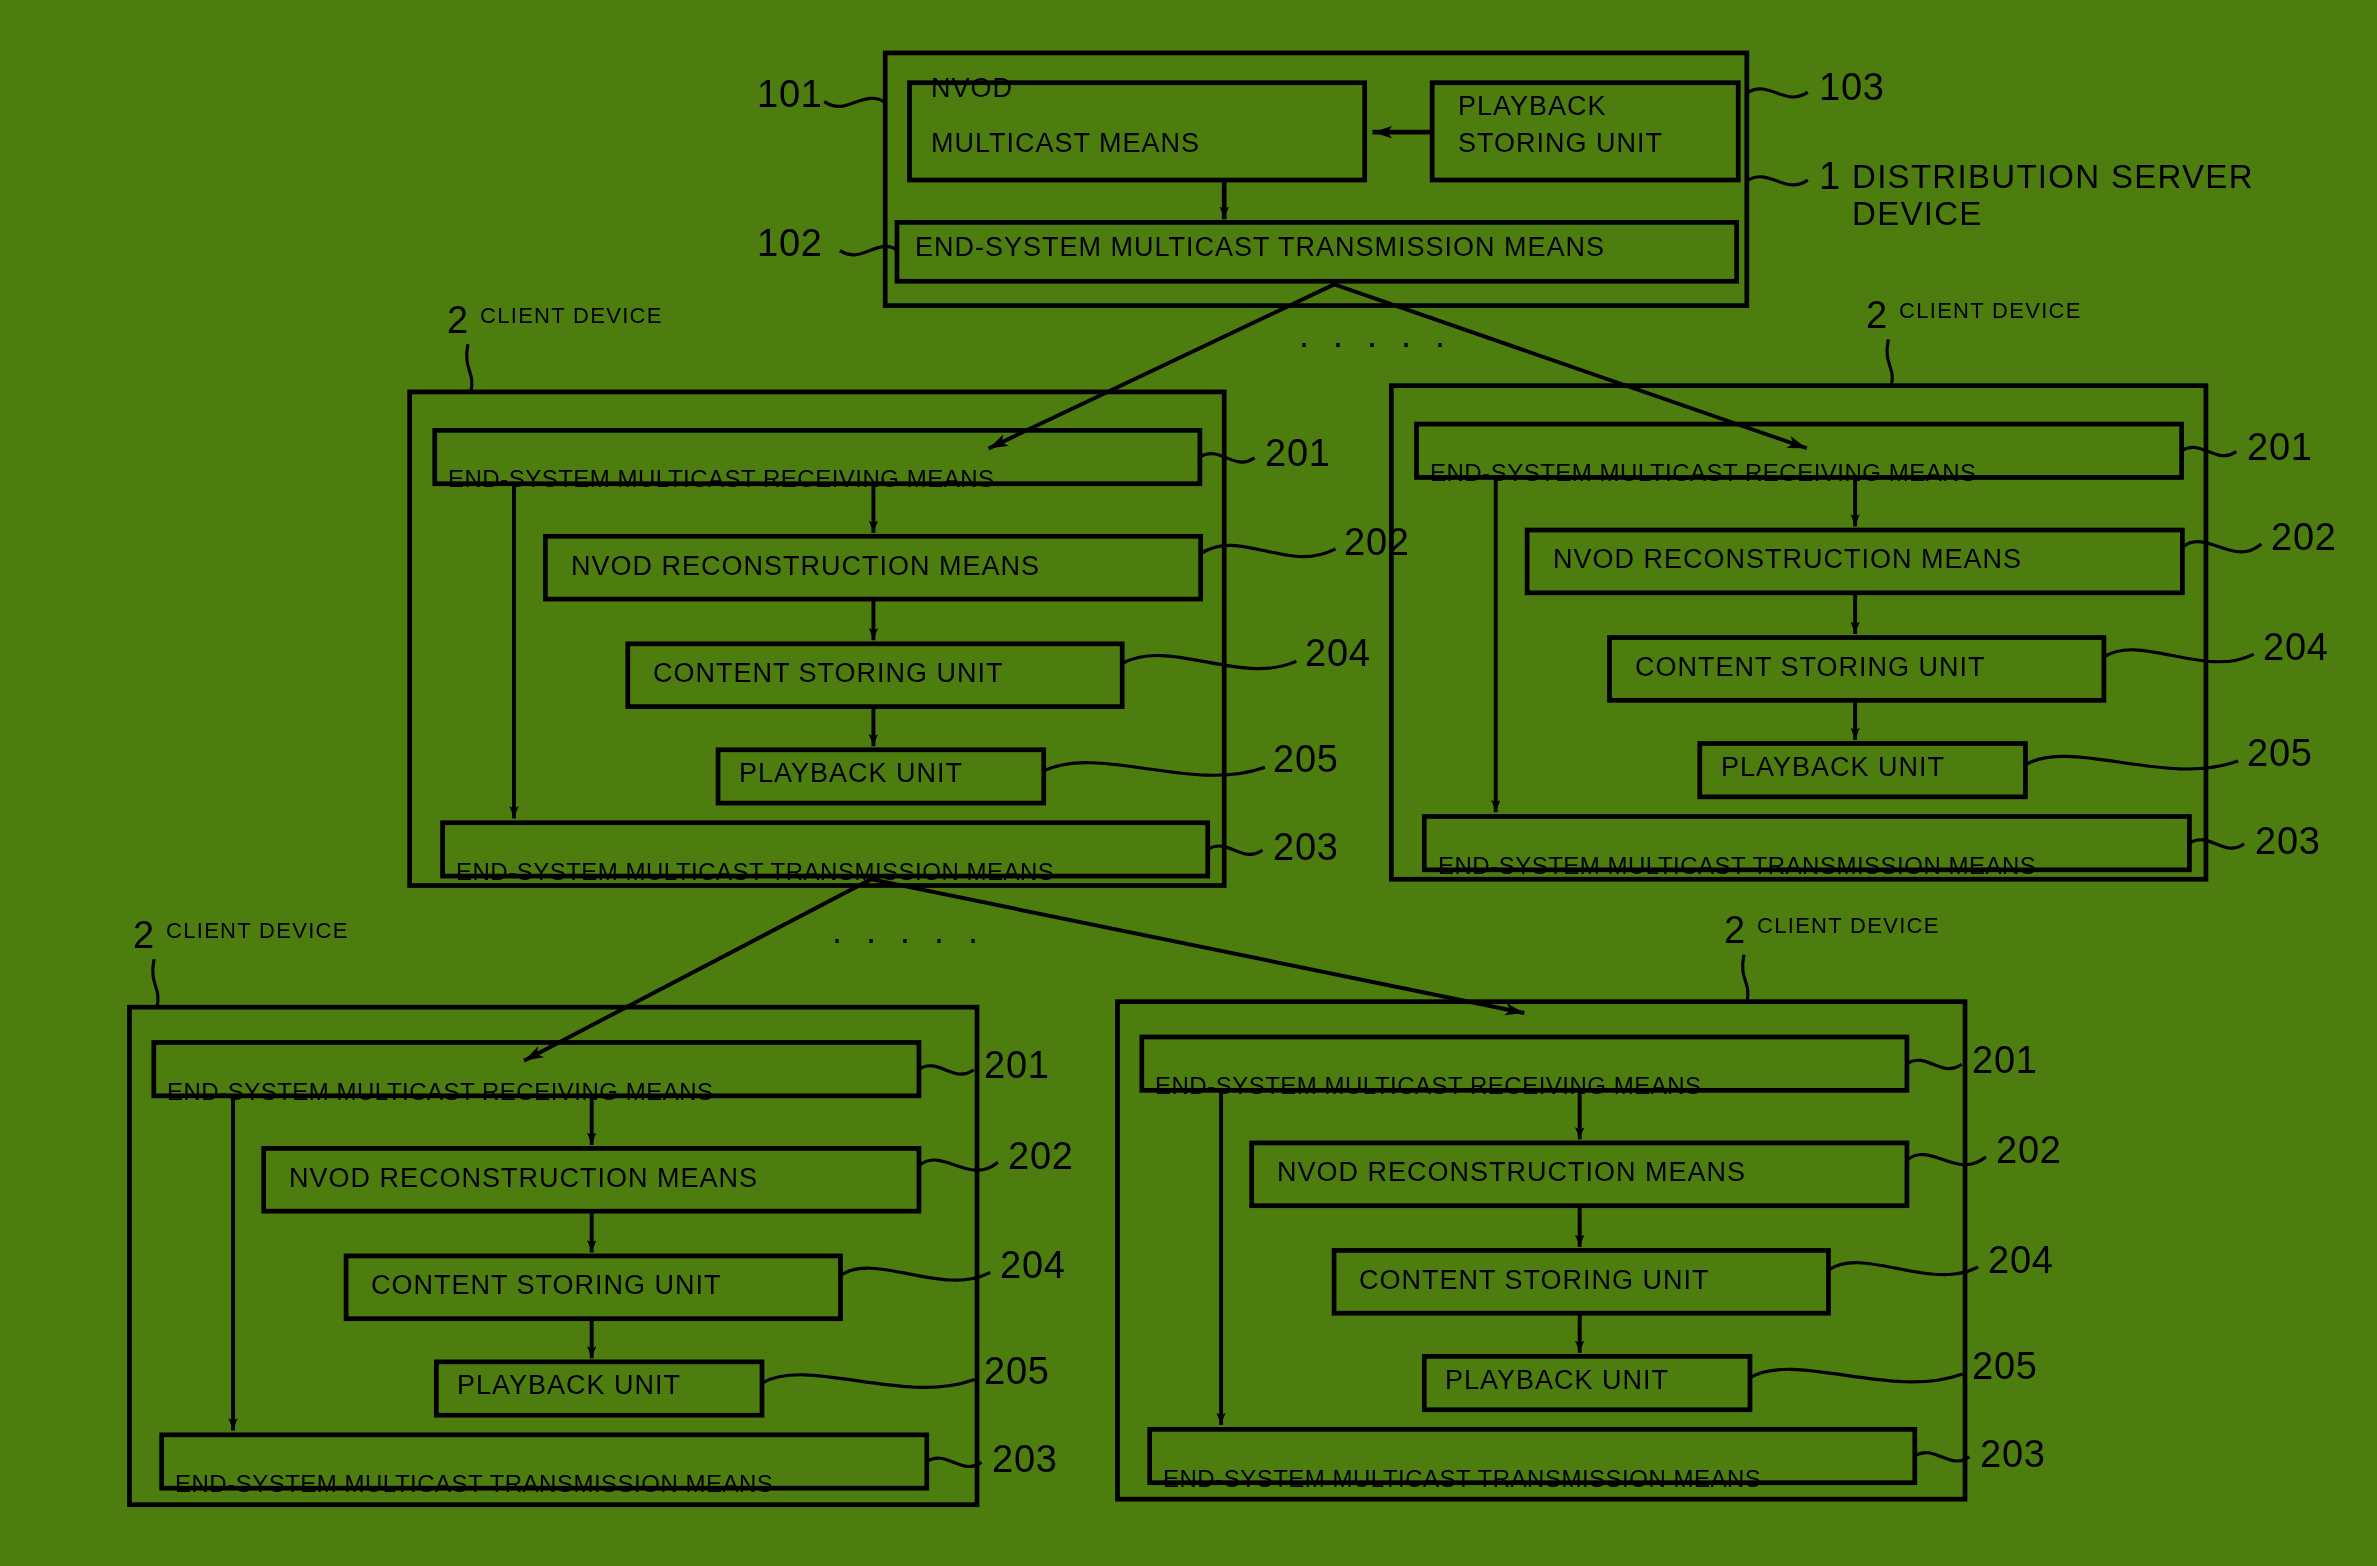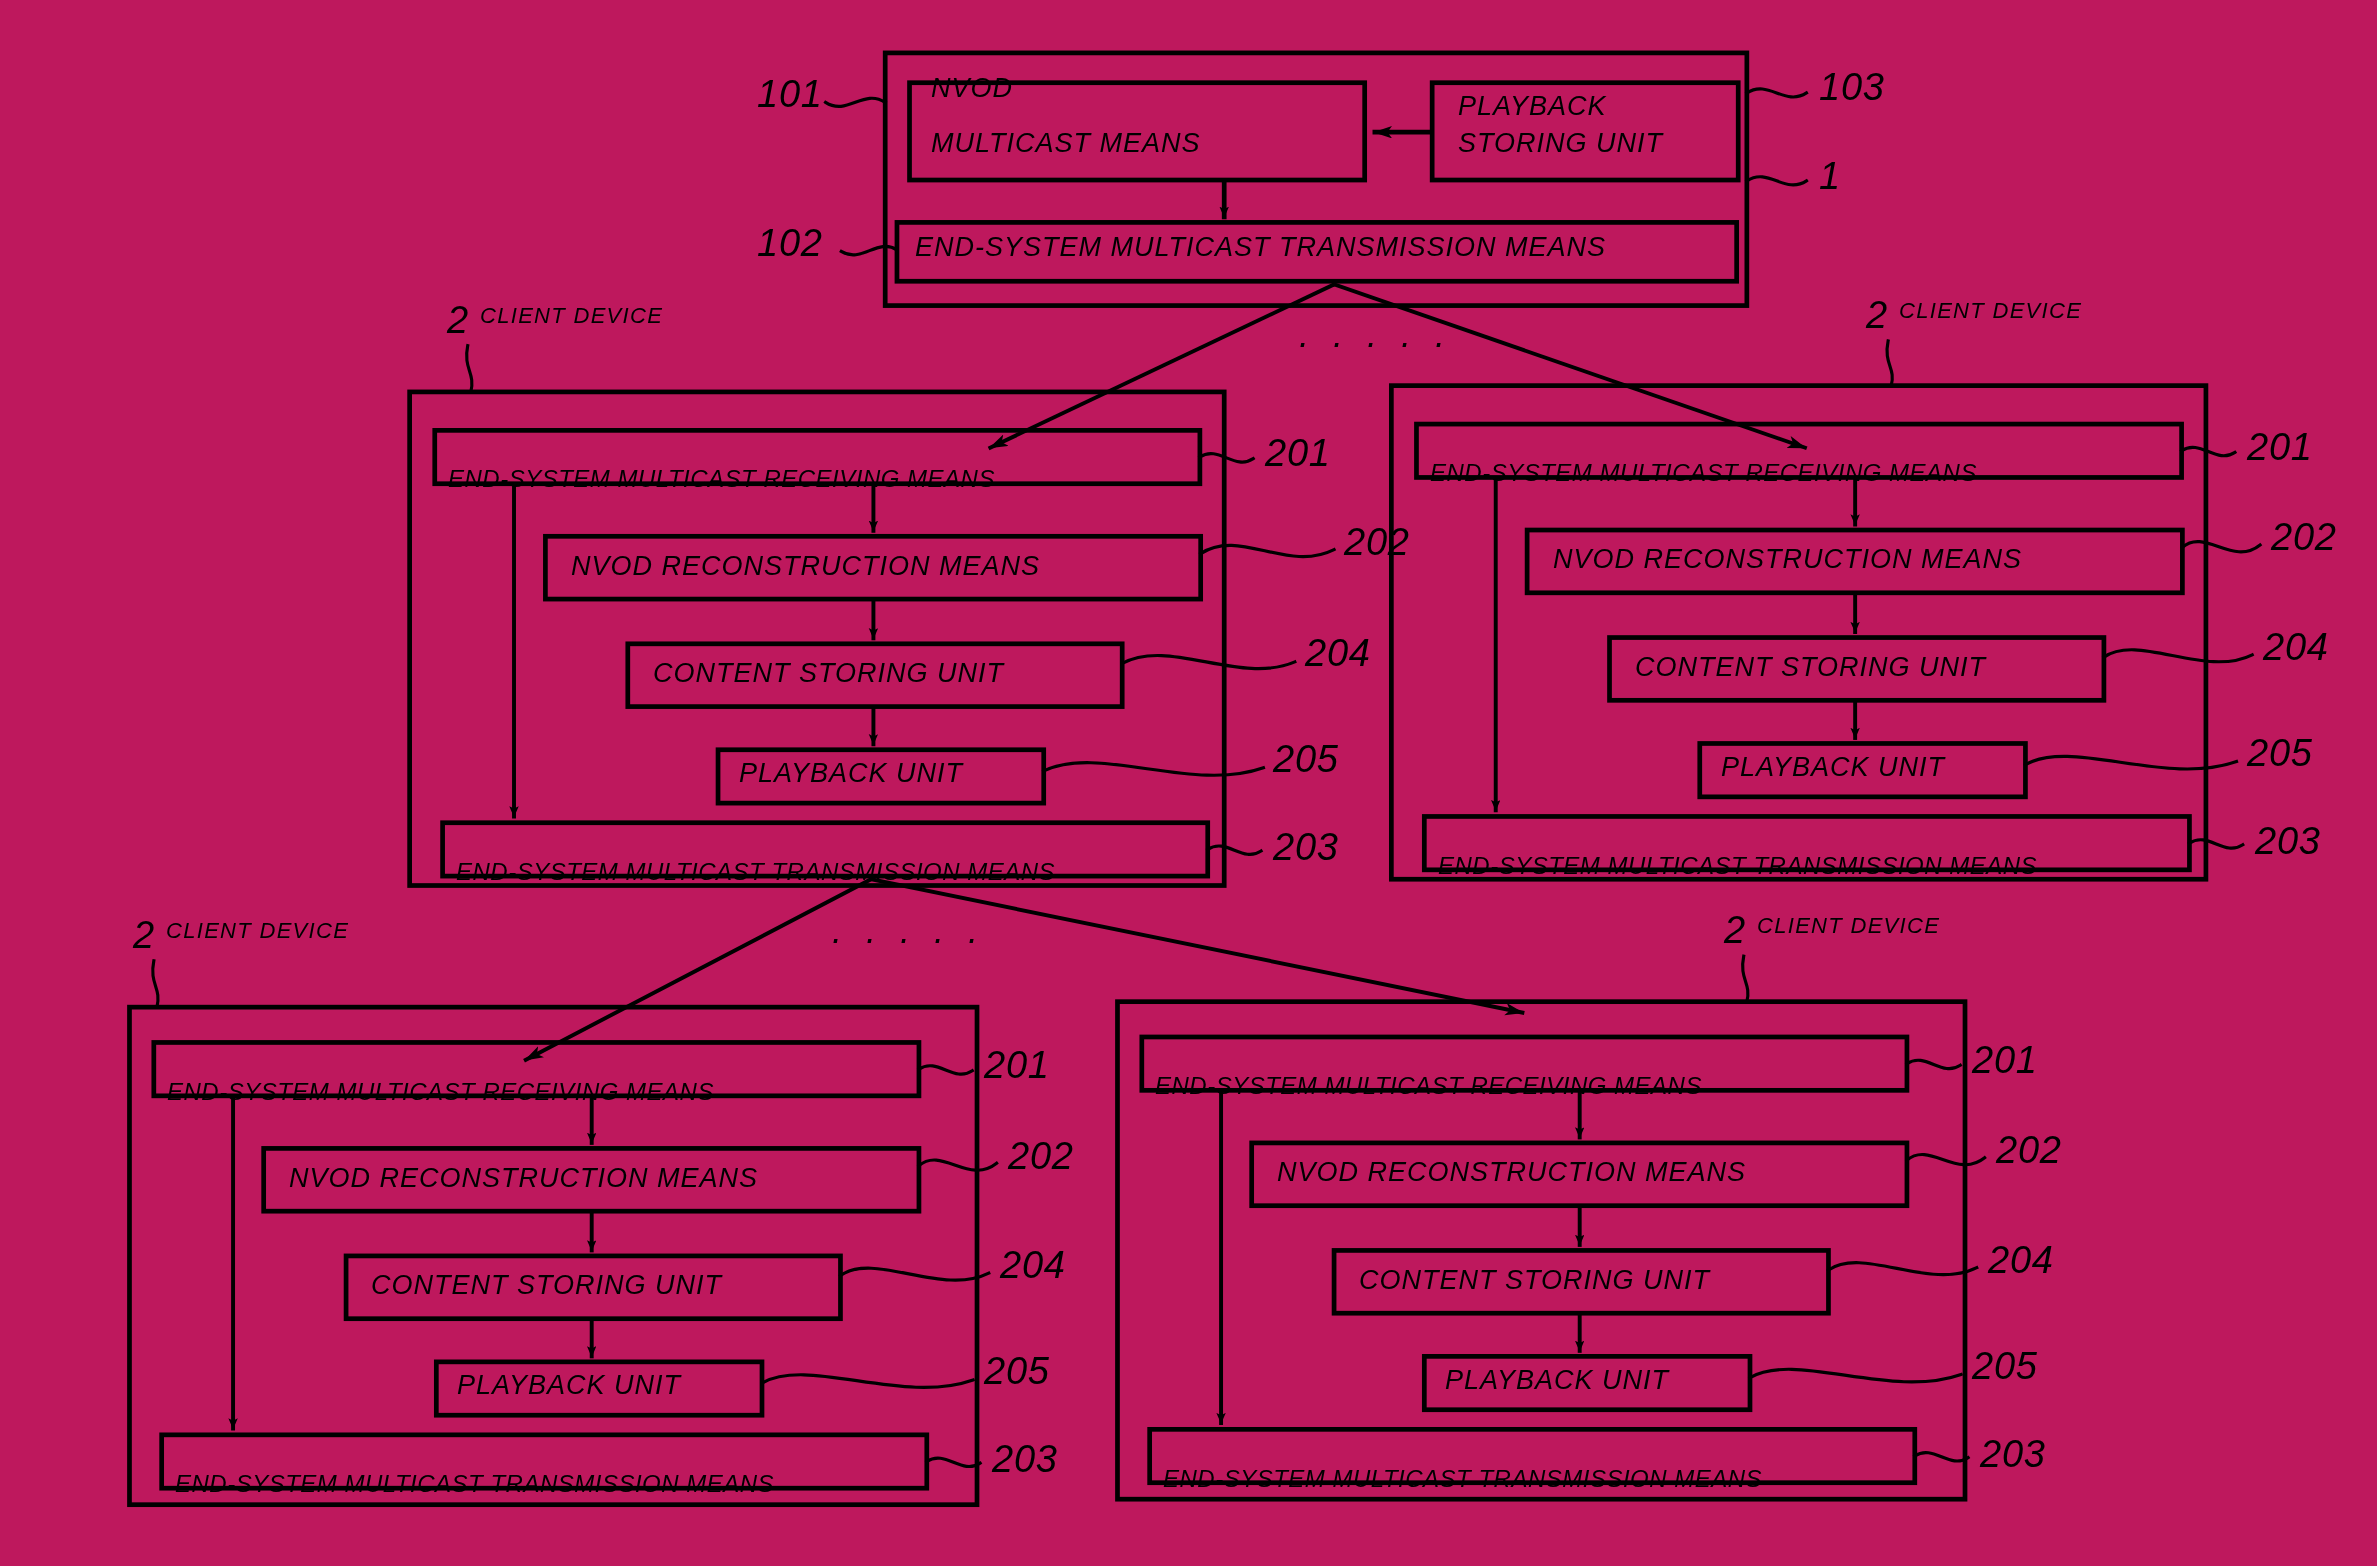--- a/index.html
+++ b/index.html
@@ -4,24 +4,23 @@
 <style>
   html, body {
     margin: 0;
     padding: 0;
     background: #ffffff;
   }
   #canvas {
     position: relative;
     width: 2377px;
     height: 1567px;
-    background: #be185d;
+    background: #4d7c0f;
     font-family: "Liberation Sans", sans-serif;
     overflow: hidden;
-    font-style: italic;
   }
   svg.layer {
     position: absolute;
     left: 0;
     top: 0;
     width: 2377px;
     height: 1567px;
     pointer-events: none;
   }
   
@@ -189,20 +188,21 @@
 
   <div class="txt boxlabel" style="left:931px; top:75px;">NVOD</div>
   <div class="txt boxlabel" style="left:931px; top:130px;">MULTICAST  MEANS</div>
 
   <div class="txt boxlabel" style="left:1458px; top:93px;">PLAYBACK</div>
   <div class="txt boxlabel" style="left:1458px; top:130px;">STORING  UNIT</div>
 
   <div class="txt boxlabel" style="left:915px; top:234px;">END-SYSTEM  MULTICAST  TRANSMISSION  MEANS</div>
 
   <div class="txt reflabel" style="left:1819px; top:157px;">1</div>
+  <div class="txt devlabel2" style="left:1852px; top:159px; width:502px;"><span>DISTRIBUTION  SERVER</span><br><span>DEVICE</span></div>
 
   <div class="dots" style="left:1299px; top:314px;">. . . . .</div>
   <div class="dots" style="left:832px; top:910px;">. . . . .</div>
 
   <div class="txt reflabel" style="left:447px; top:301px;">2</div>
   <div class="txt devlabel" style="left:480px; top:305px;">CLIENT  DEVICE</div>
 
   <div class="txt boxlabel-sm" style="left:448px; top:440px;">END-SYSTEM  MULTICAST  RECEIVING  MEANS</div>
   <div class="txt boxlabel" style="left:571px; top:553px;">NVOD  RECONSTRUCTION  MEANS</div>
   <div class="txt boxlabel" style="left:653px; top:660px;">CONTENT STORING  UNIT</div>

